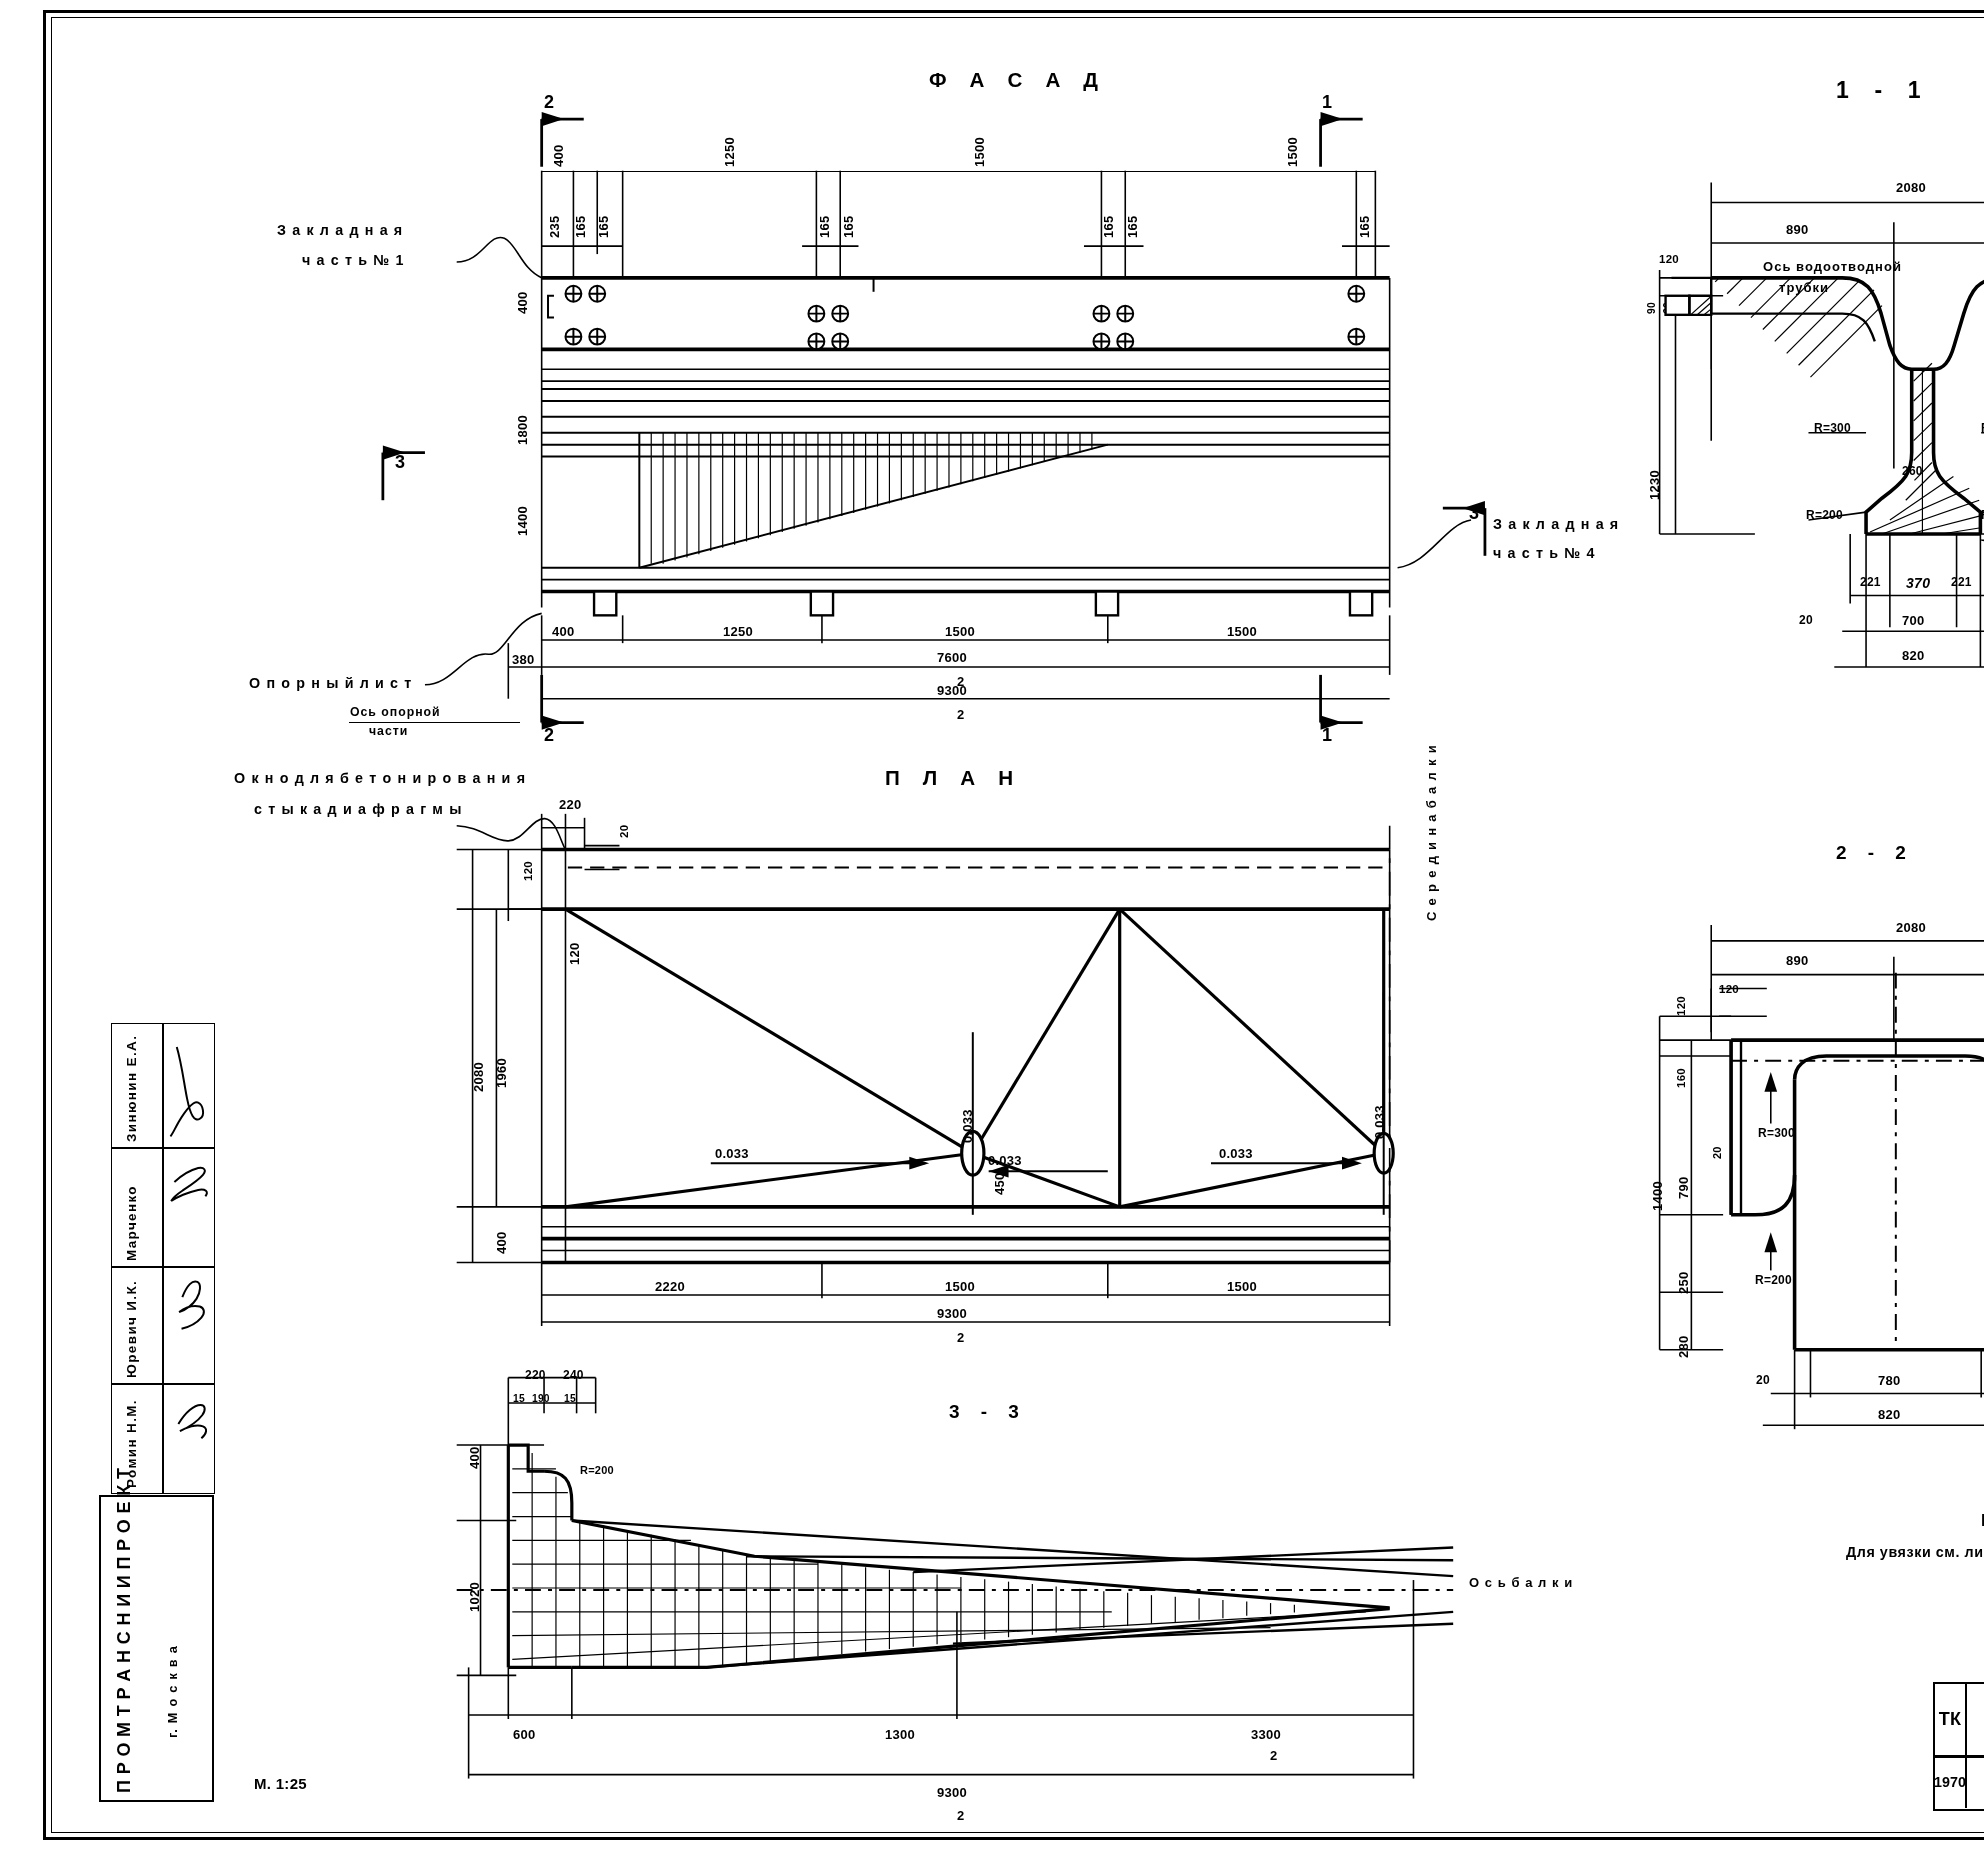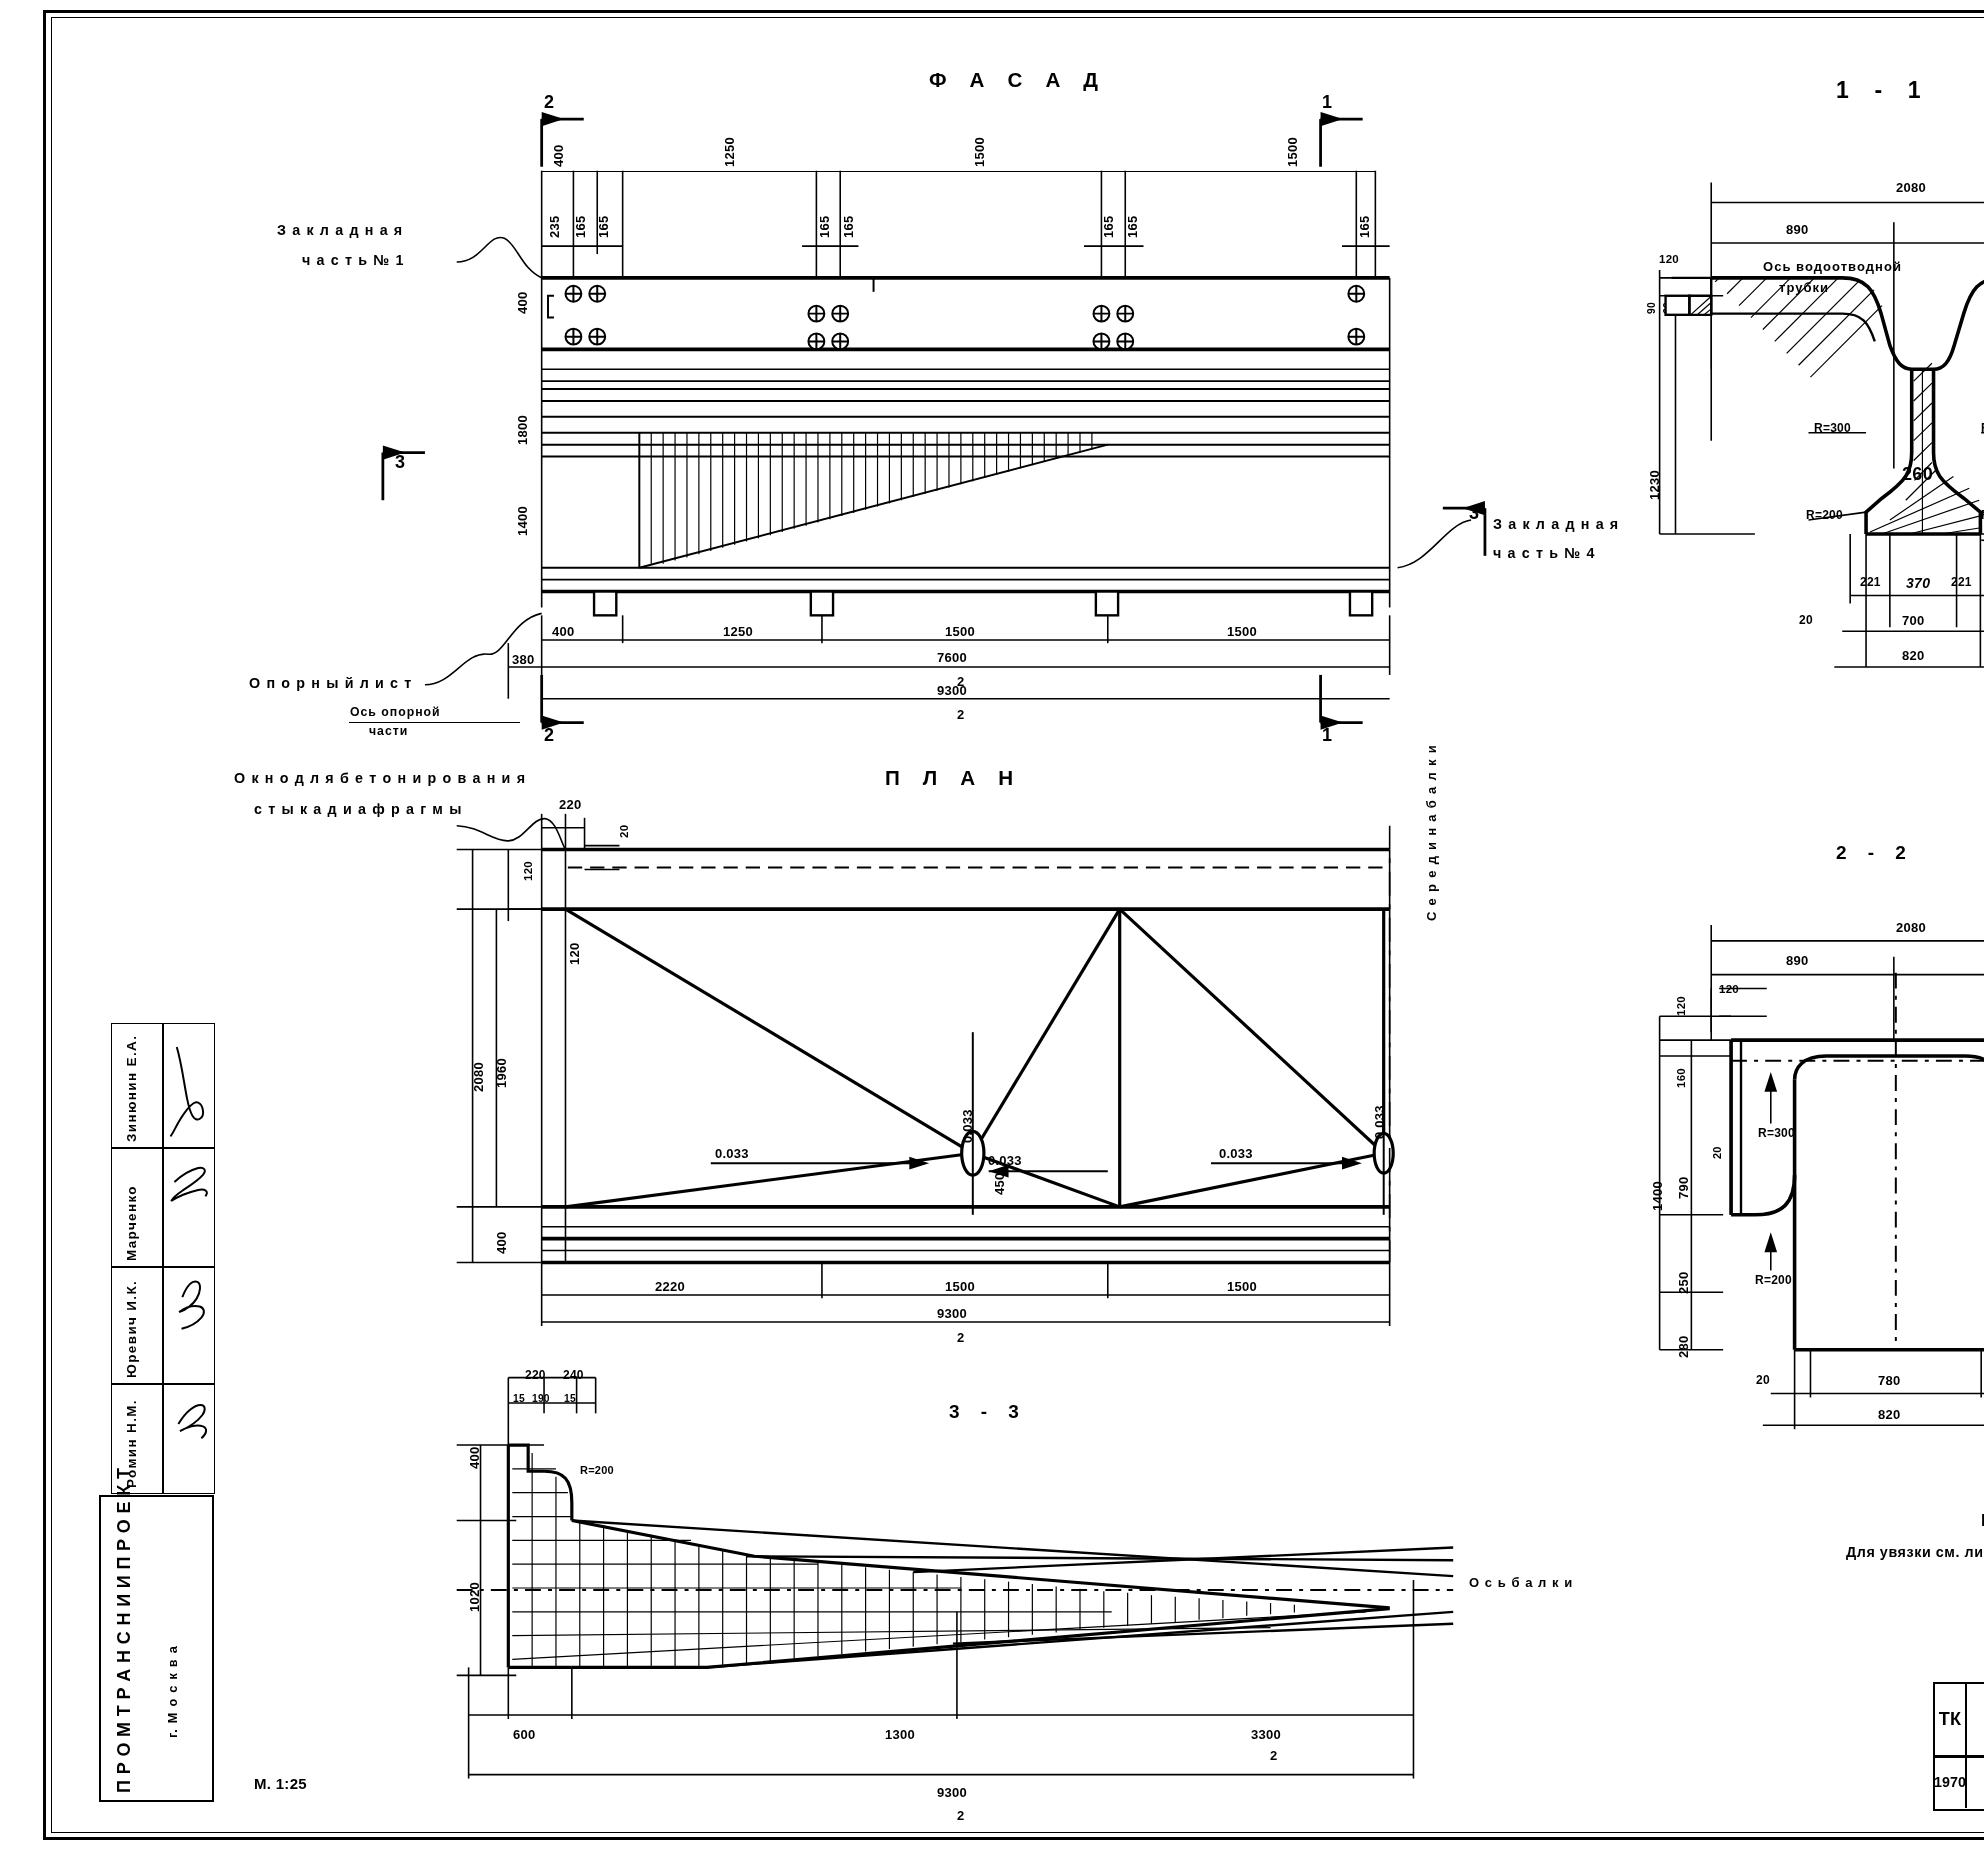--- a/index.html
+++ b/index.html
@@ -656,21 +656,21 @@
       <path d="M4620,1680 L5060,1680"></path>
       <path d="M4660,1345 L4660,1520"></path>
       <path d="M5030,1345 L5030,1520"></path>
     </g>
   </svg>
 
   <div class="dim" style="left:1814px;top:422px;font-size:12px;">R=300</div>
   <div class="dim" style="left:1981px;top:422px;font-size:12px;">R=300</div>
   <div class="dim" style="left:1806px;top:509px;font-size:12px;">R=200</div>
   <div class="dim" style="left:1981px;top:509px;font-size:12px;">R=200</div>
-  <div class="dim" style="left:1902px;top:465px;font-size:18px;">260</div>
+  <div class="dim" style="left:1902px;top:465px;font-size:12px;">260</div>
 
   <div class="dim" style="left:1860px;top:576px;font-size:12px;">221</div>
   <div class="dim" style="left:1906px;top:576px;font-size:14px;font-style:italic;">370</div>
   <div class="dim" style="left:1951px;top:576px;font-size:12px;">221</div>
   <div class="dim" style="left:1799px;top:614px;font-size:12px;">20</div>
   <div class="dim" style="left:1902px;top:614px;">700</div>
   <div class="dim" style="left:1902px;top:649px;">820</div>
 
   <div class="title" style="left:1836px;top:842px;font-size:19px;">2 - 2</div>
 

